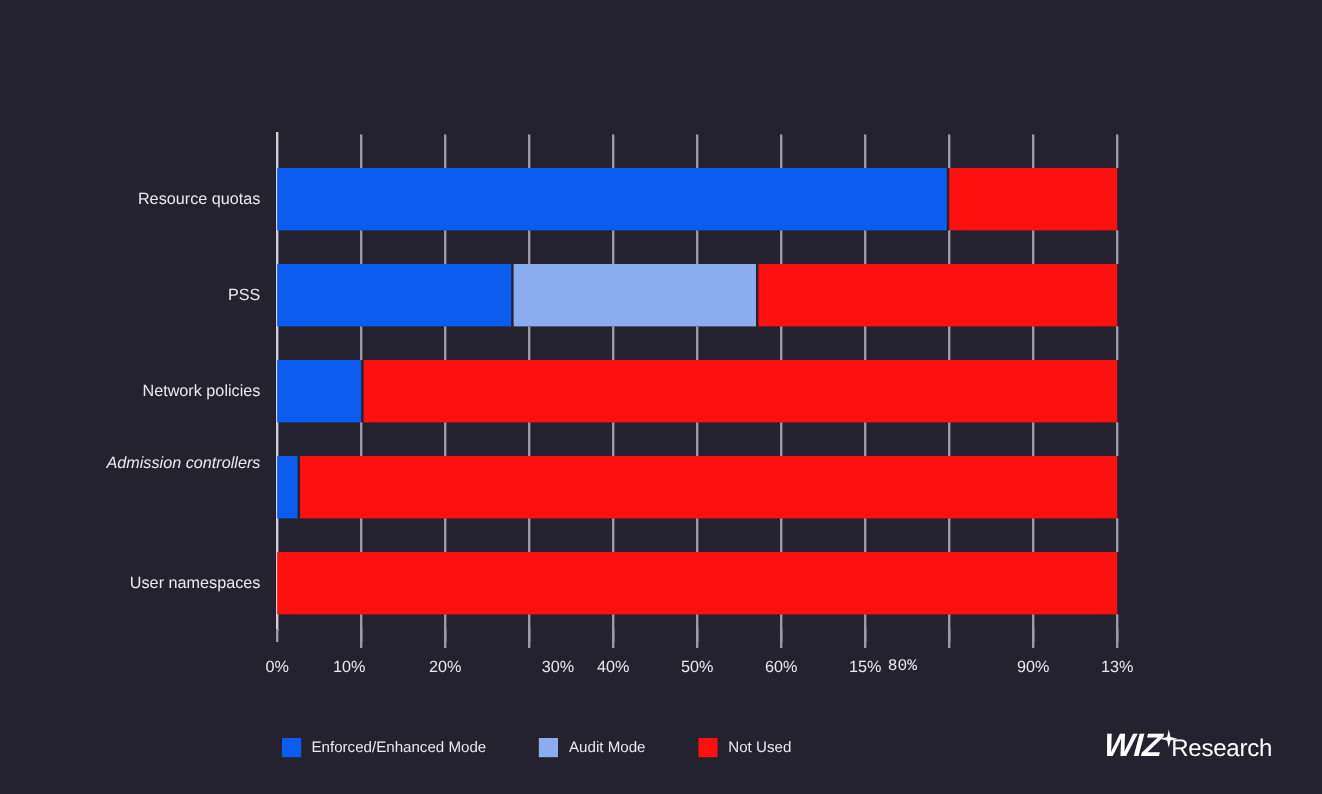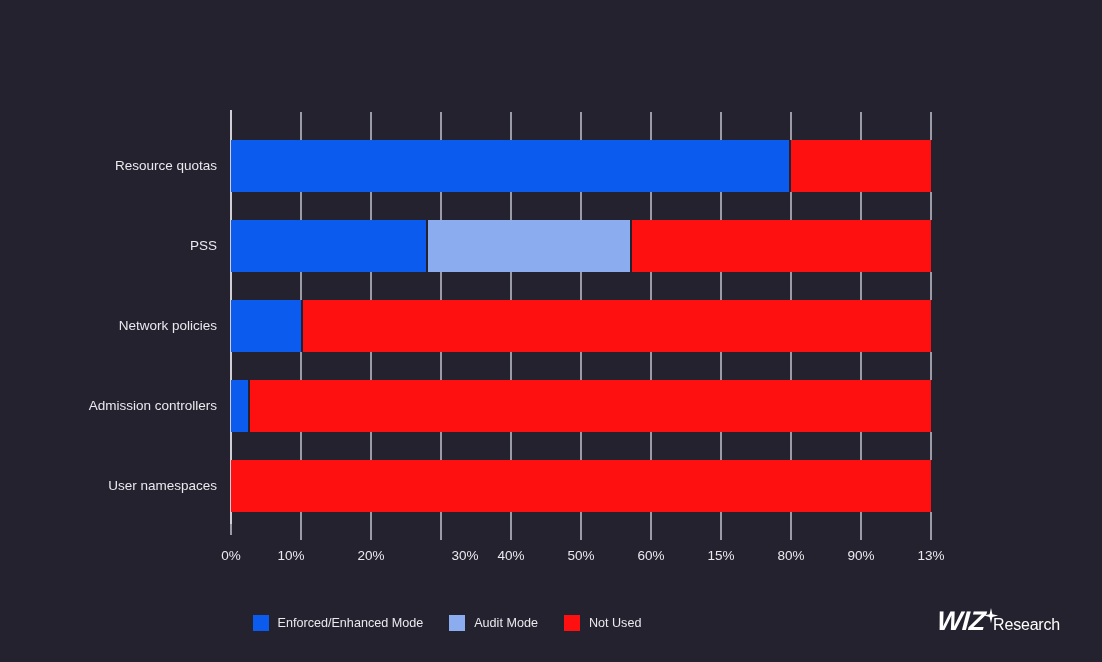--- a/index.html
+++ b/index.html
@@ -106,21 +106,21 @@
   }
 
   
   .legend {
     position: absolute;
     left: 0;
     top: 615px;
     width: 894px;
     display: flex;
     justify-content: center;
-    gap: 26px;
+    gap: 44px;
   }
   .legend-item {
     display: flex;
     align-items: center;
     gap: 9px;
   }
   .legend-swatch {
     width: 16px;
     height: 16px;
     display: block;
@@ -146,21 +146,21 @@
     letter-spacing: -0.5px;
     font-style: italic;
     transform: skewX(-4deg);
   }
   .brand-spark {
     position: relative;
     width: 0;
   }
   .brand-spark svg { position: absolute; left: -2px; top: -22px; }
   .brand-research {
-    font-size: 16px;
+    font-size: 20px;
     font-weight: 400;
     letter-spacing: -0.2px;
     margin-left: 8px;
   }
 </style>
 </head>
 <body>
 
 <div id="page">
 
@@ -259,42 +259,42 @@
         <div class="tick" style="left: 559.25px;"></div>
         <div class="tick" style="left: 629.25px;"></div>
         <div class="tick" style="left: 699.25px;"></div>
       </div>
     </div>
 
   <div id="cat-labels">
       <div class="cat-label-wrap" style="top: 140px;">Resource quotas</div>
       <div class="cat-label-wrap" style="top: 220px;">PSS</div>
       <div class="cat-label-wrap" style="top: 300px;">Network policies</div>
-      <div class="cat-label-wrap" style="top: 380px;">Admission controllers</div>
+      <div class="cat-label-wrap" style="top: 360px; font-style: italic;">Admission controllers</div>
       <div class="cat-label-wrap" style="top: 460px;">User namespaces</div>
     </div>
   <div id="xticks">
       <div class="xtick-mark" style="left: 230.25px;"></div>
       <div class="xtick-label" style="left: 231px;">0%</div>
       <div class="xtick-mark" style="left: 300.25px;"></div>
       <div class="xtick-label" style="left: 291px;">10%</div>
       <div class="xtick-mark" style="left: 370.25px;"></div>
       <div class="xtick-label" style="left: 371px;">20%</div>
       <div class="xtick-mark" style="left: 440.25px;"></div>
       <div class="xtick-label" style="left: 465px;">30%</div>
       <div class="xtick-mark" style="left: 510.25px;"></div>
       <div class="xtick-label" style="left: 511px;">40%</div>
       <div class="xtick-mark" style="left: 580.25px;"></div>
       <div class="xtick-label" style="left: 581px;">50%</div>
       <div class="xtick-mark" style="left: 650.25px;"></div>
       <div class="xtick-label" style="left: 651px; text-align: center;">60%</div>
       <div class="xtick-mark" style="left: 720.25px;"></div>
       <div class="xtick-label" style="left: 721px;">15%</div>
       <div class="xtick-mark" style="left: 790.25px;"></div>
-      <div class="xtick-label" style="left: 791px;">80%</div>
+      <div class="xtick-label" style="left: 752px; font-family: Liberation Mono, monospace;">80%</div>
       <div class="xtick-mark" style="left: 860.25px;"></div>
       <div class="xtick-label" style="left: 861px;">90%</div>
       <div class="xtick-mark" style="left: 930.25px;"></div>
       <div class="xtick-label" style="left: 931px;">13%</div>
     </div>
 
   <div class="legend" id="legend">
       <div class="legend-item">
         <span class="legend-swatch" style="background: rgb(11, 91, 239);"></span>
         <span class="legend-text">Enforced/Enhanced Mode</span>

